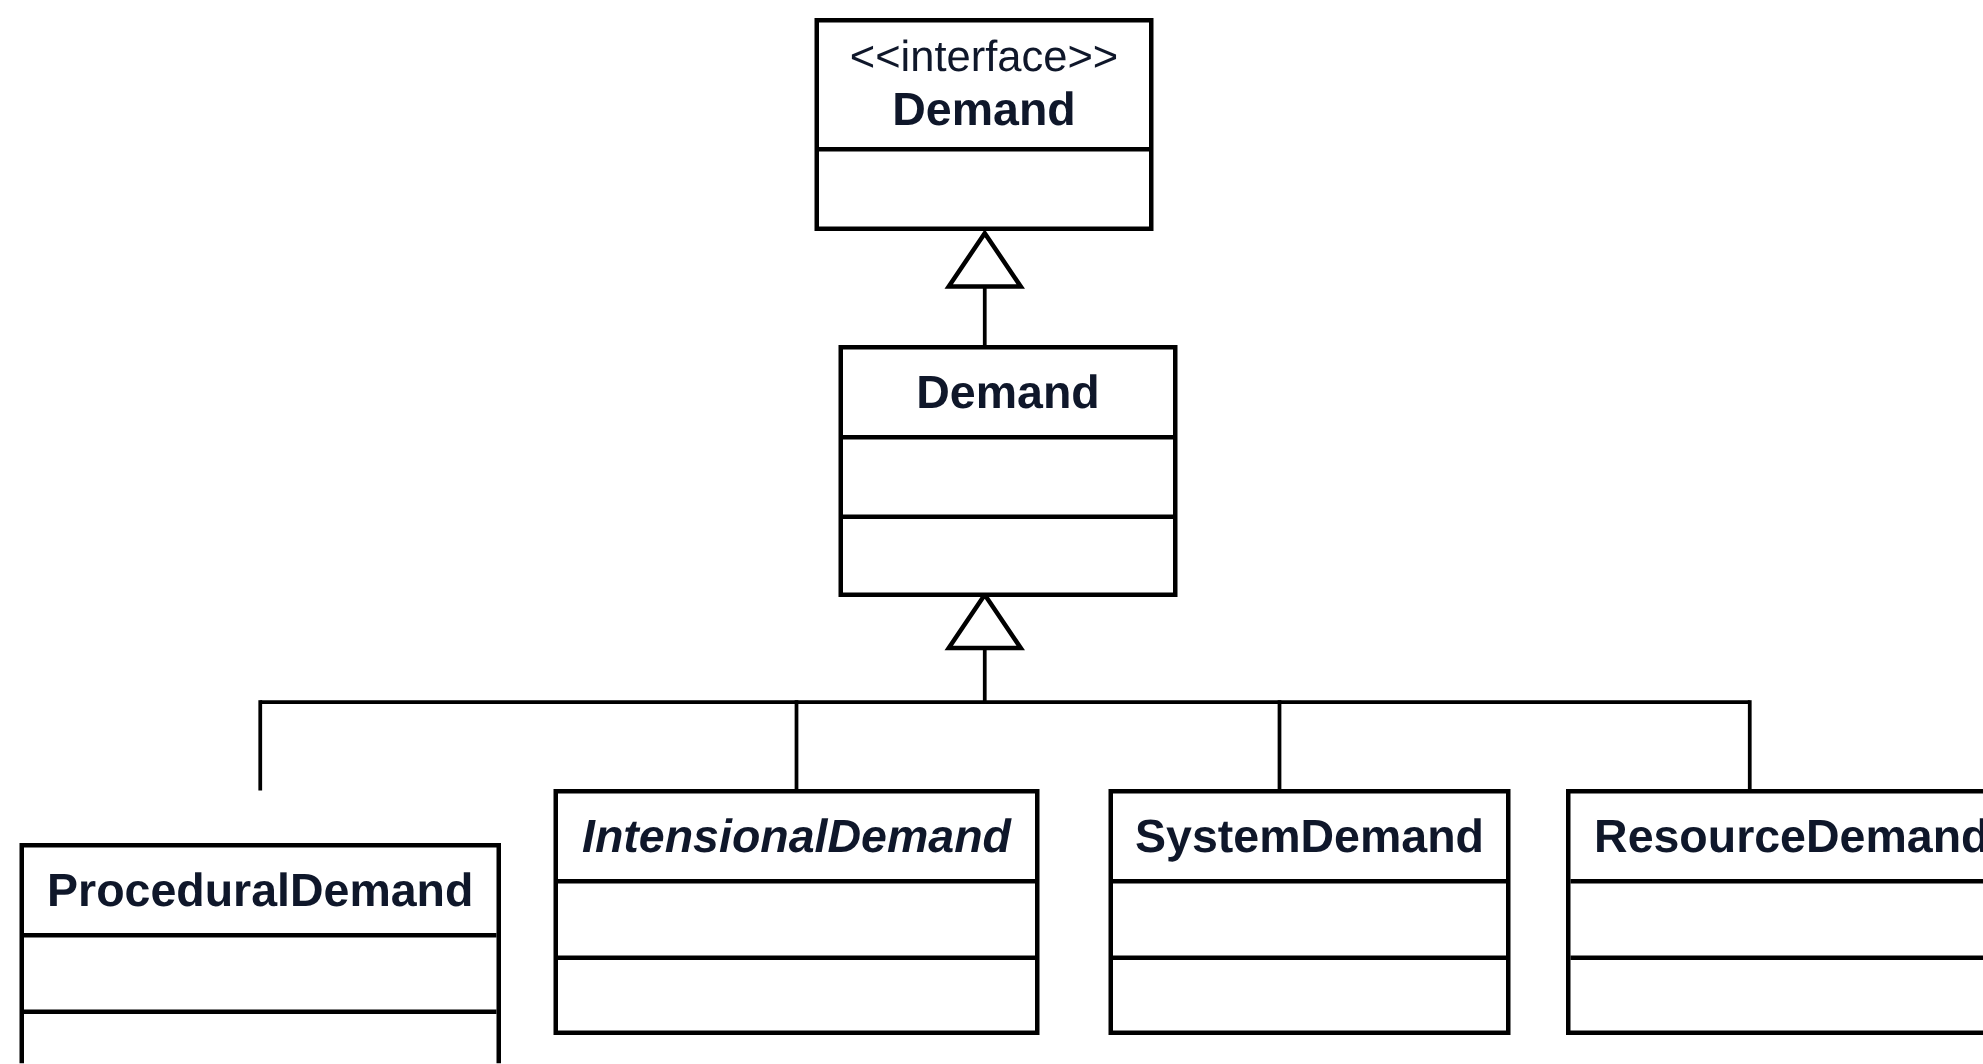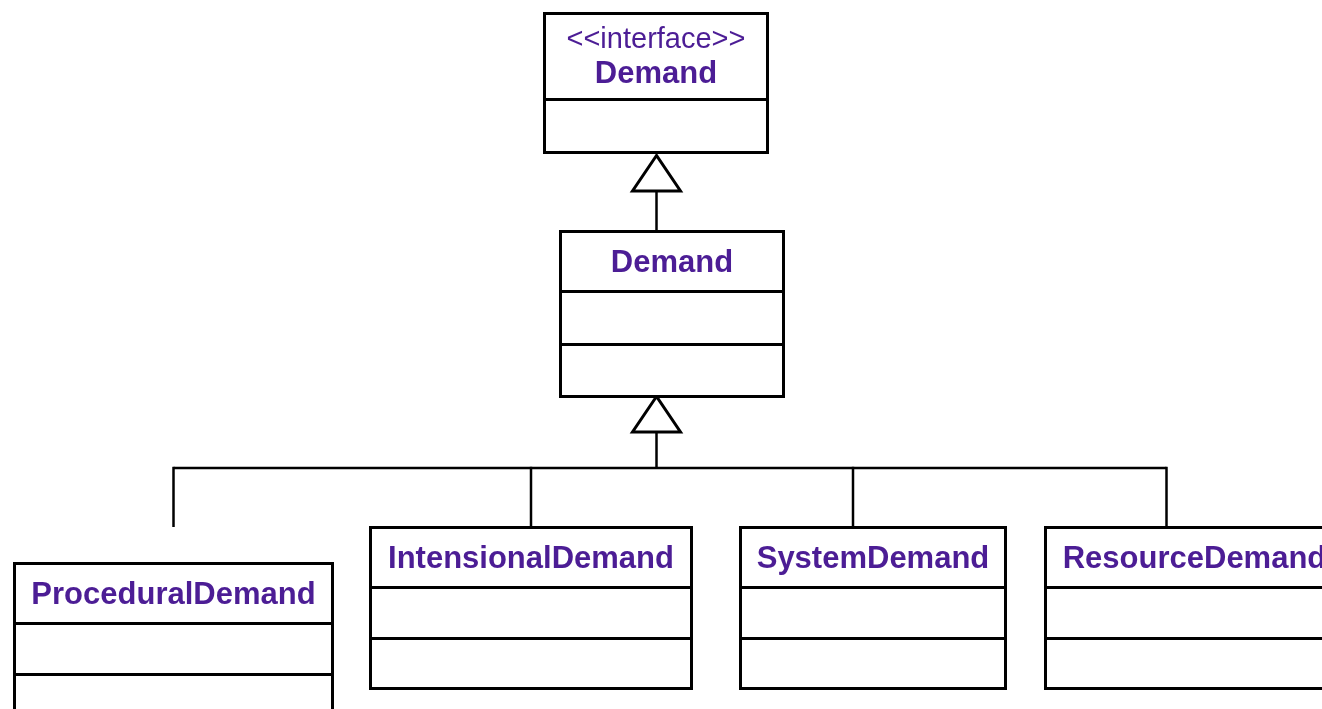--- a/index.html
+++ b/index.html
@@ -3,21 +3,21 @@
 <meta charset="utf-8">
 <style>
   html, body { margin: 0; padding: 0; background: #ffffff; }
   .canvas {
     position: relative;
     width: 1322px;
     height: 709px;
     background: #ffffff;
     overflow: hidden;
     font-family: "Liberation Sans", sans-serif;
-    color: #4c1d95;
+    color: #0f172a;
   }
   .connectors { position: absolute; left: 0; top: 0; }
   .uml-class {
     position: absolute;
     box-sizing: border-box;
     background: #ffffff;
     border: 3px solid #000000;
     display: flex;
     flex-direction: column;
   }
@@ -87,21 +87,21 @@
   </div>
 
   <div class="uml-class" style="left:13px; top:526px; width:321px; height:164px;margin-top:36px;">
     <div class="uml-title" style="height:57px;">
       <span class="uml-name">ProceduralDemand</span>
     </div>
     <div class="uml-compartment" style="height:51px;"></div>
     <div class="uml-compartment last"></div>
   </div>
 
-  <div class="uml-class" style="left:369px; top:526px; width:324px; height:164px;">
+  <div class="uml-class" style="left:369px; top:526px; width:324px; height:164px;font-style:italic;">
     <div class="uml-title" style="height:57px;">
       <span class="uml-name">IntensionalDemand</span>
     </div>
     <div class="uml-compartment" style="height:51px;"></div>
     <div class="uml-compartment last"></div>
   </div>
 
   <div class="uml-class" style="left:719px; top:526px; width:268px; height:164px;margin-left:20px;">
     <div class="uml-title" style="height:57px;">
       <span class="uml-name">SystemDemand</span>

